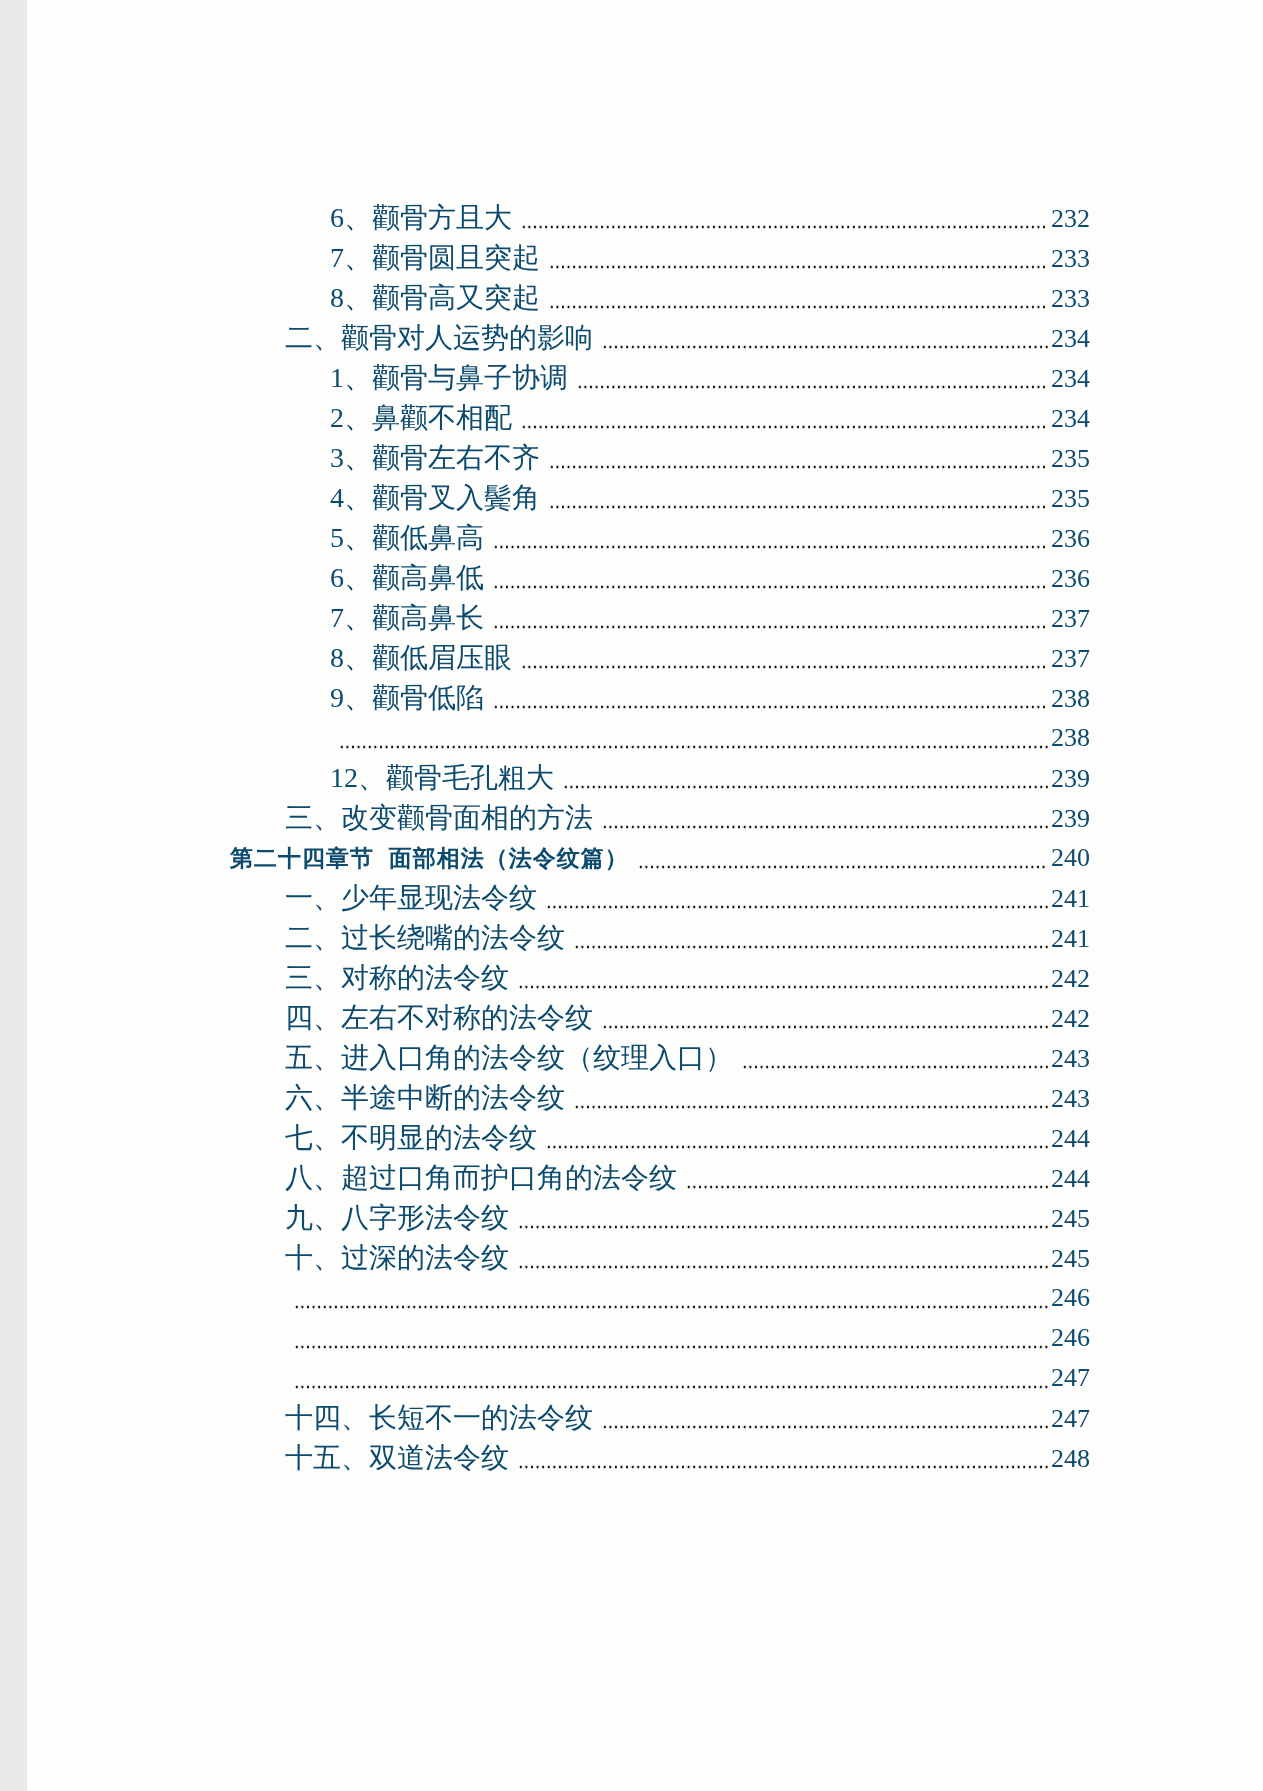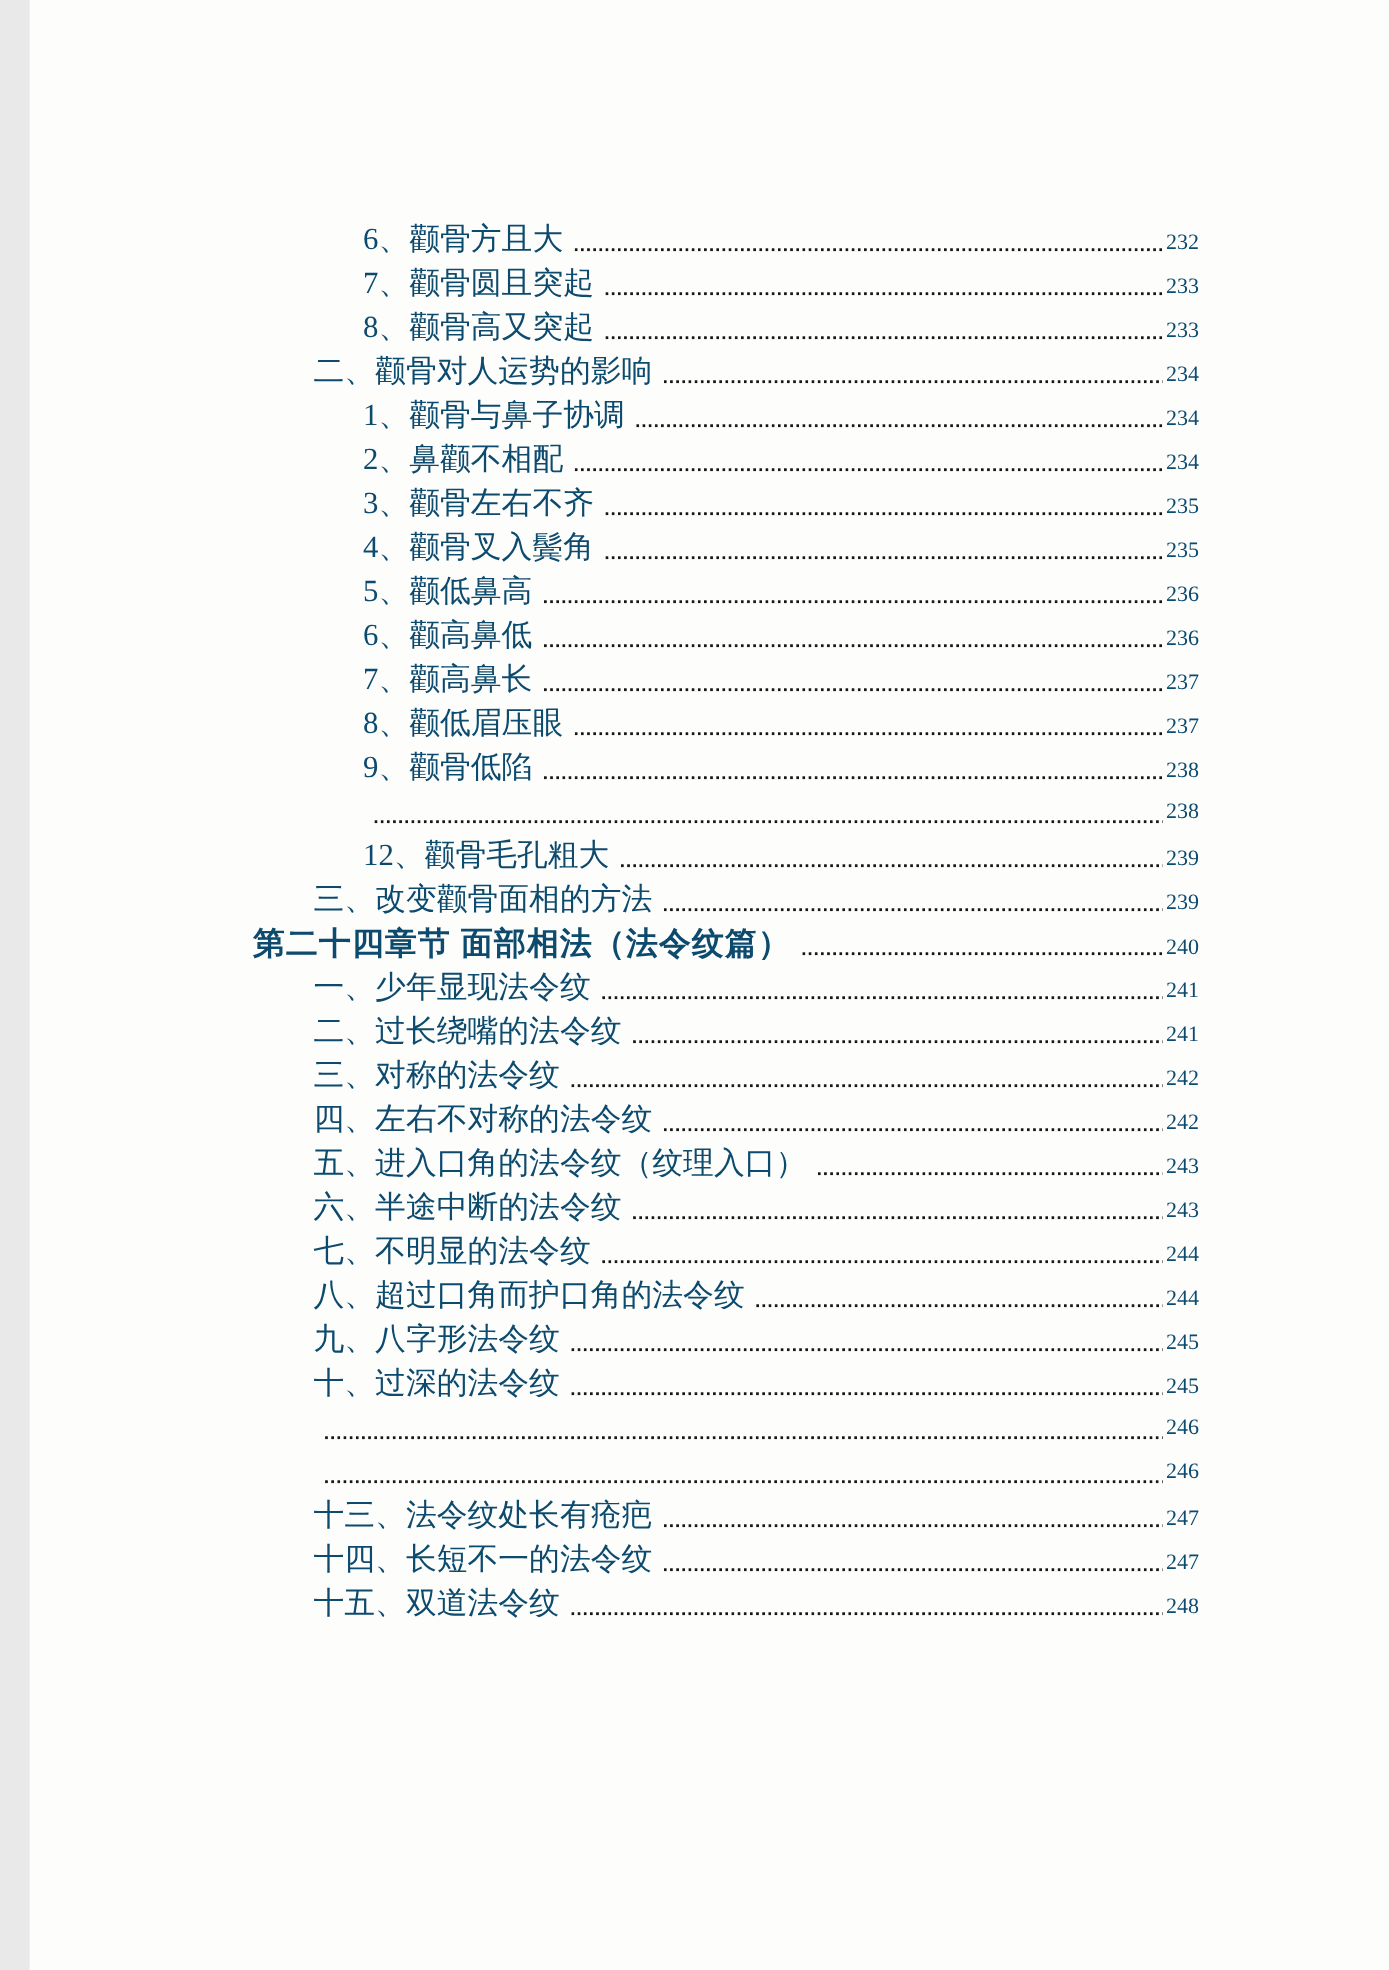--- a/index.html
+++ b/index.html
@@ -29,42 +29,42 @@
     height: 40px;
     line-height: 40px;
     font-size: 28px;
     white-space: nowrap;
   }
 
   .row.section { padding-left: 55px; }
   .row.item    { padding-left: 100px; }
 
   .row.chapter .label {
-    font-family: Liberation Sans, sans-serif;
+    font-family: Liberation Mono, monospace;
     font-weight: 700;
-    font-size: 29px;
+    font-size: 23px;
     letter-spacing: 1px;
   }
 
   .label { flex: 0 0 auto; }
 
   .dots {
     flex: 1 1 auto;
     align-self: stretch;
     margin: 0 3px 0 9px;
     background-image: radial-gradient(circle, #161616 1.15px, rgba(0,0,0,0) 1.45px);
     background-size: 5.6px 5.6px;
     background-repeat: repeat-x;
     background-position: left 0 bottom 8px;
   }
 
   .pagenum {
     flex: 0 0 auto;
     font-family: "Liberation Serif", "DejaVu Serif", serif;
-    font-size: 20px;
+    font-size: 26px;
   }
 </style>
 </head>
 <body>
 
 <div class="page">
   <div class="toc" id="toc">
       <div class="row item">
     <span class="label">6、颧骨方且大</span>
     <span class="dots"></span>
@@ -201,21 +201,20 @@
   </div>
       <div class="row section">
     <span class="dots"></span>
     <span class="pagenum">246</span>
   </div>
       <div class="row section">
     <span class="dots"></span>
     <span class="pagenum">246</span>
   </div>
       <div class="row section">
-    <span class="label">十三、法令纹处长有疮疤</span>
     <span class="dots"></span>
     <span class="pagenum">247</span>
   </div>
       <div class="row section">
     <span class="label">十四、长短不一的法令纹</span>
     <span class="dots"></span>
     <span class="pagenum">247</span>
   </div>
       <div class="row section">
     <span class="label">十五、双道法令纹</span>

